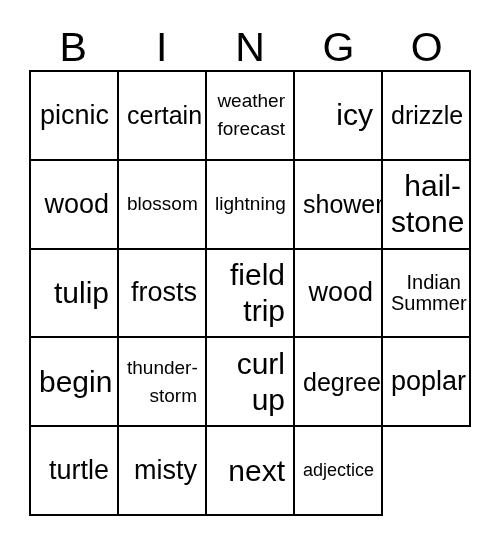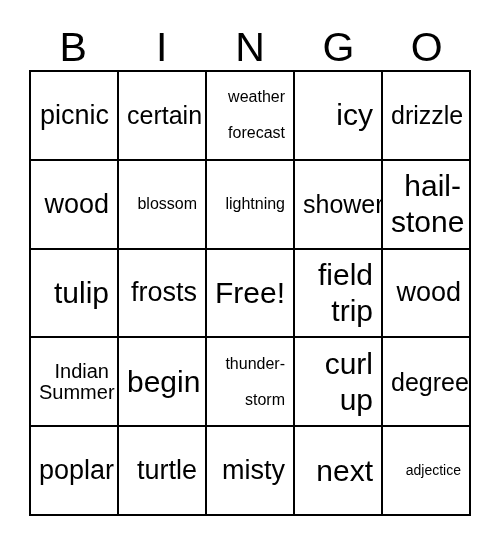--- a/index.html
+++ b/index.html
@@ -61,23 +61,23 @@
   .cell-text {
     display: block;
     width: 100%;
     white-space: pre-line;
   }
 
   
   .fs-xl  { font-size: 30px; line-height: 36px; }
   .fs-lg  { font-size: 27px; line-height: 33px; }
   .fs-md  { font-size: 25px; line-height: 28px; }
-  .fs-sm  { font-size: 16px; line-height: 36px; }
+  .fs-sm  { font-size: 19px; line-height: 28px; }
   .fs-xs  { font-size: 20px; line-height: 21px; }
-  .fs-xxs { font-size: 14px; line-height: 19px; }
+  .fs-xxs { font-size: 18px; line-height: 19px; }
 </style>
 </head>
 <body>
 
 <div id="card">
 
   <div id="header">
     <div class="header-letter">B</div>
     <div class="header-letter">I</div>
     <div class="header-letter">N</div>
@@ -121,23 +121,20 @@
 stone</span>
       </div>
 
     <div class="cell">
         <span class="cell-text fs-xl">tulip</span>
       </div>
     <div class="cell">
         <span class="cell-text fs-lg">frosts</span>
       </div>
     <div class="cell">
-        <span class="cell-text fs-xl">Free!</span>
-      </div>
-    <div class="cell">
         <span class="cell-text fs-xl">field
 trip</span>
       </div>
     <div class="cell">
         <span class="cell-text fs-lg">wood</span>
       </div>
 
     <div class="cell">
         <span class="cell-text fs-xs">Indian
 Summer</span>

